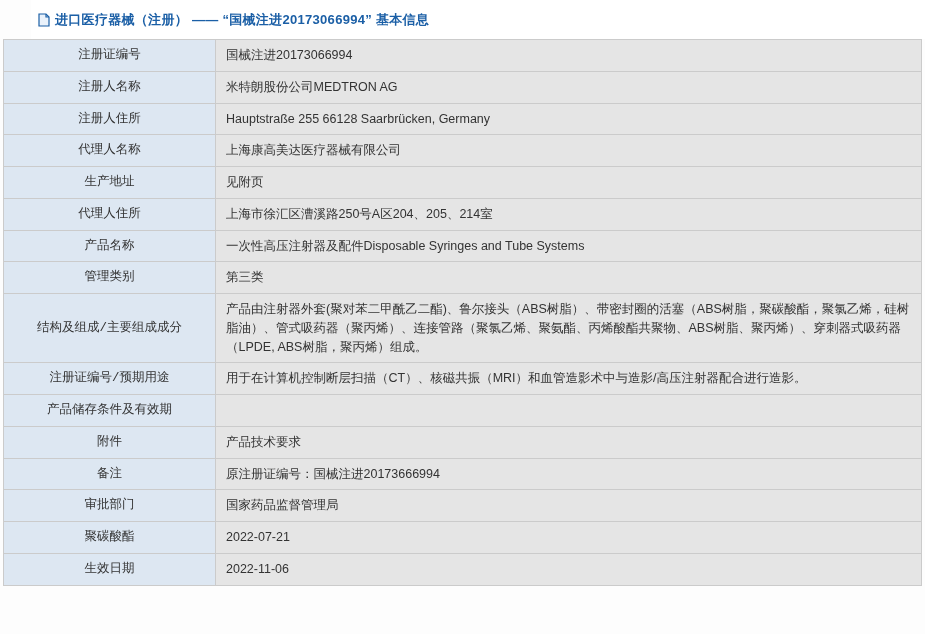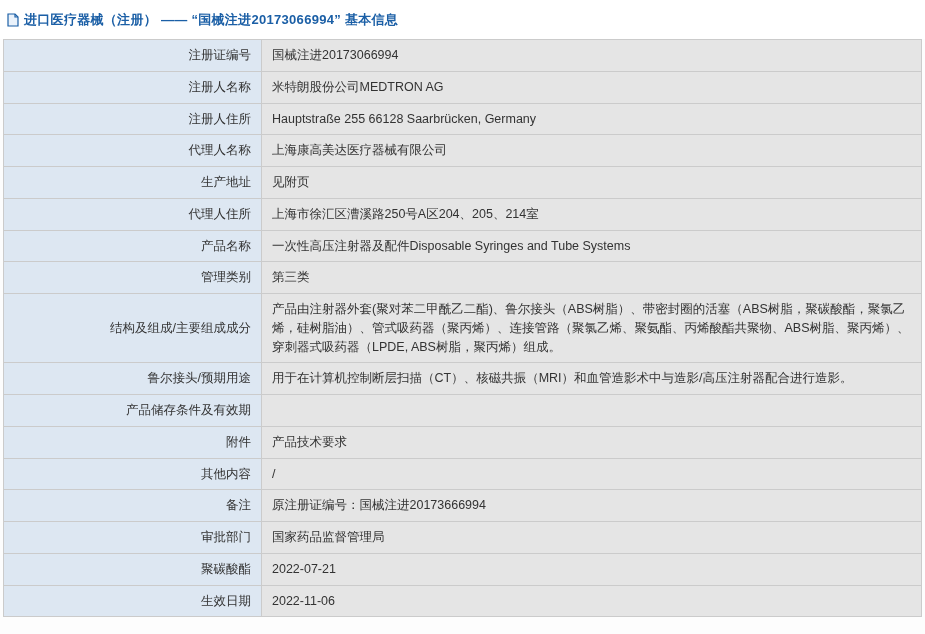--- a/index.html
+++ b/index.html
@@ -13,20 +13,21 @@
     width: 925px;
     min-height: 634px;
     background: #fdfdfd;
   }
   .title-bar {
     display: flex;
     align-items: center;
     gap: 5px;
     padding: 11px 8px 10px 7px;
     background: #ffffff;
+    margin-left: 31px;
   }
   .title-text {
     color: #1b5fa6;
     font-size: 13px;
     font-weight: bold;
     letter-spacing: 0.3px;
   }
   .doc-icon { display: inline-flex; align-items: center; }
   table.info-table {
     border-collapse: collapse;
@@ -37,23 +38,24 @@
   }
   .info-table td {
     border: 1px solid #cbcbcb;
     padding: 6px 10px;
     font-size: 12.5px;
     line-height: 1.5;
     vertical-align: middle;
   }
   .label-cell {
     background: #dde7f2;
-    width: 258px;
-    text-align: right;
+    width: 212px;
+    text-align: center;
     color: #333;
+    font-family: Liberation Mono, monospace;
   }
   .value-cell {
     background: #e5e5e5;
     text-align: left;
     white-space: pre-line;
     word-break: break-all;
   }
 </style>
 </head>
 <body>
@@ -102,34 +104,30 @@
         </tr>
         <tr>
           <td class="label-cell">管理类别</td>
           <td class="value-cell">第三类</td>
         </tr>
         <tr>
           <td class="label-cell">结构及组成/主要组成成分</td>
           <td class="value-cell">产品由注射器外套(聚对苯二甲酰乙二酯)、鲁尔接头（ABS树脂）、带密封圈的活塞（ABS树脂，聚碳酸酯，聚氯乙烯，硅树脂油）、管式吸药器（聚丙烯）、连接管路（聚氯乙烯、聚氨酯、丙烯酸酯共聚物、ABS树脂、聚丙烯）、穿刺器式吸药器（LPDE, ABS树脂，聚丙烯）组成。</td>
         </tr>
         <tr>
-          <td class="label-cell">鲁尔接头/预期用途</td>
+          <td class="label-cell">注册证编号/预期用途</td>
           <td class="value-cell">用于在计算机控制断层扫描（CT）、核磁共振（MRI）和血管造影术中与造影/高压注射器配合进行造影。</td>
         </tr>
         <tr>
           <td class="label-cell">产品储存条件及有效期</td>
           <td class="value-cell"></td>
         </tr>
         <tr>
           <td class="label-cell">附件</td>
           <td class="value-cell">产品技术要求</td>
-        </tr>
-        <tr>
-          <td class="label-cell">其他内容</td>
-          <td class="value-cell">/</td>
         </tr>
         <tr>
           <td class="label-cell">备注</td>
           <td class="value-cell">原注册证编号：国械注进20173666994</td>
         </tr>
         <tr>
           <td class="label-cell">审批部门</td>
           <td class="value-cell">国家药品监督管理局</td>
         </tr>
         <tr>

